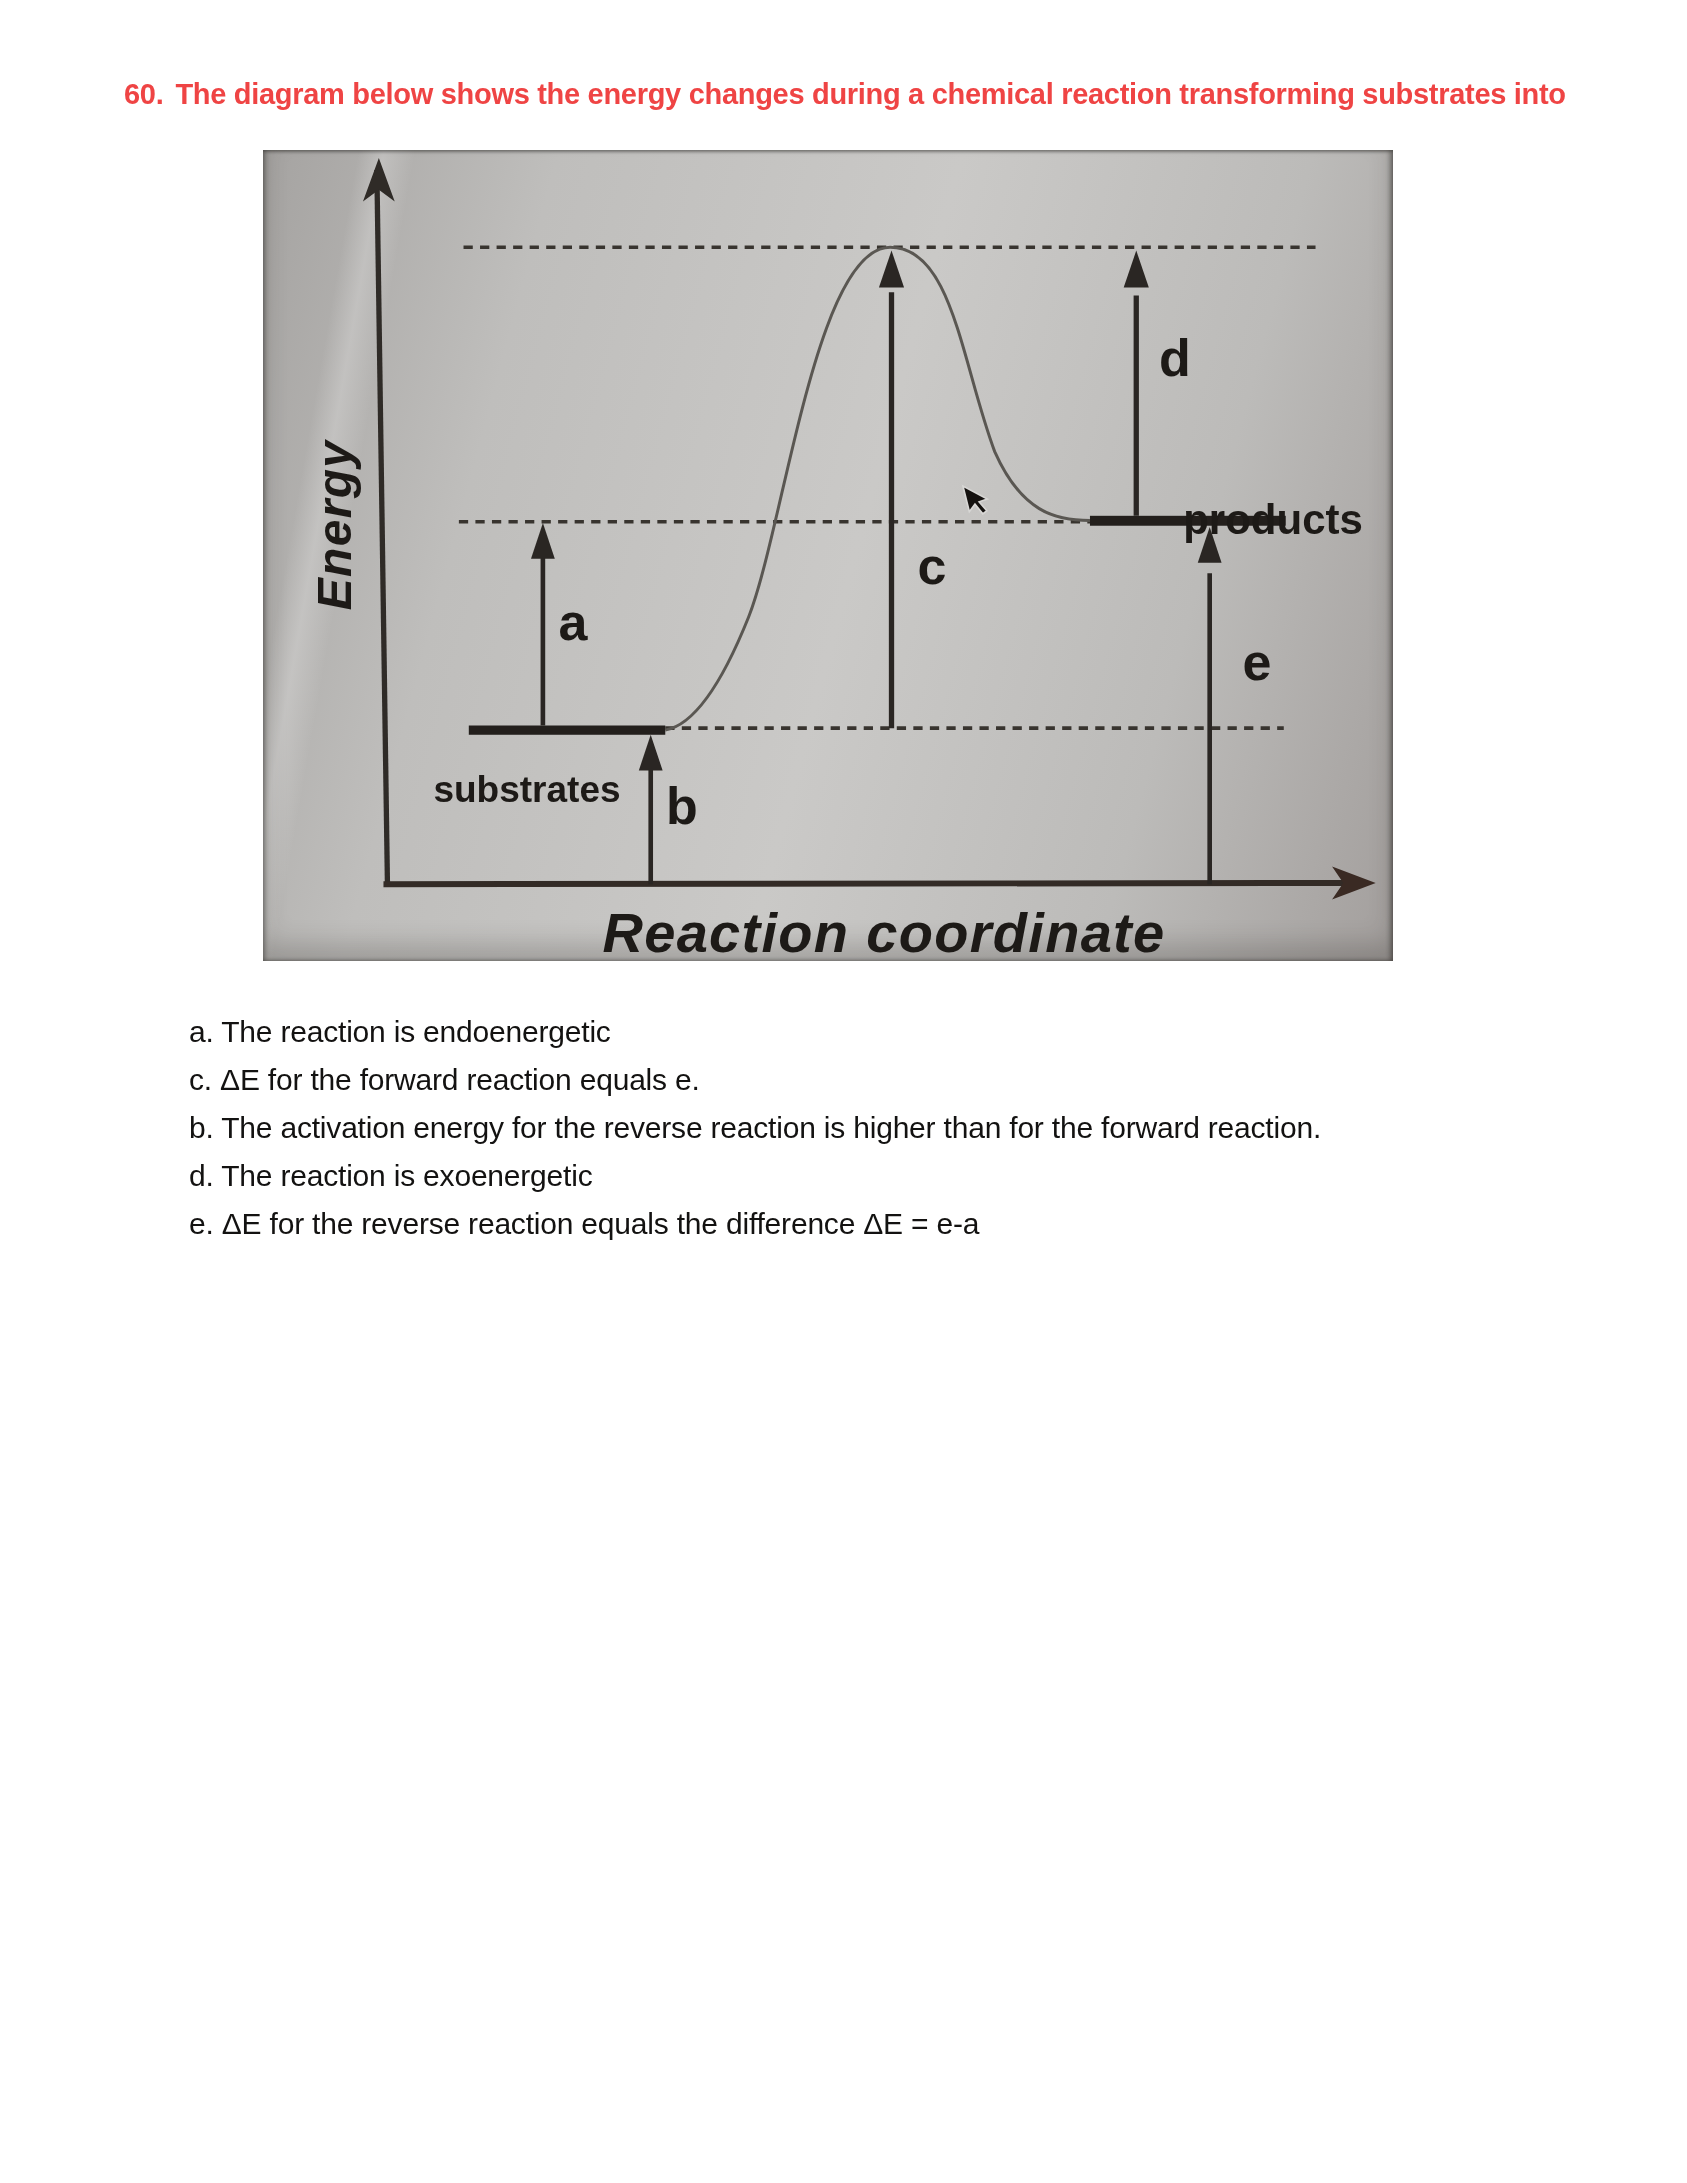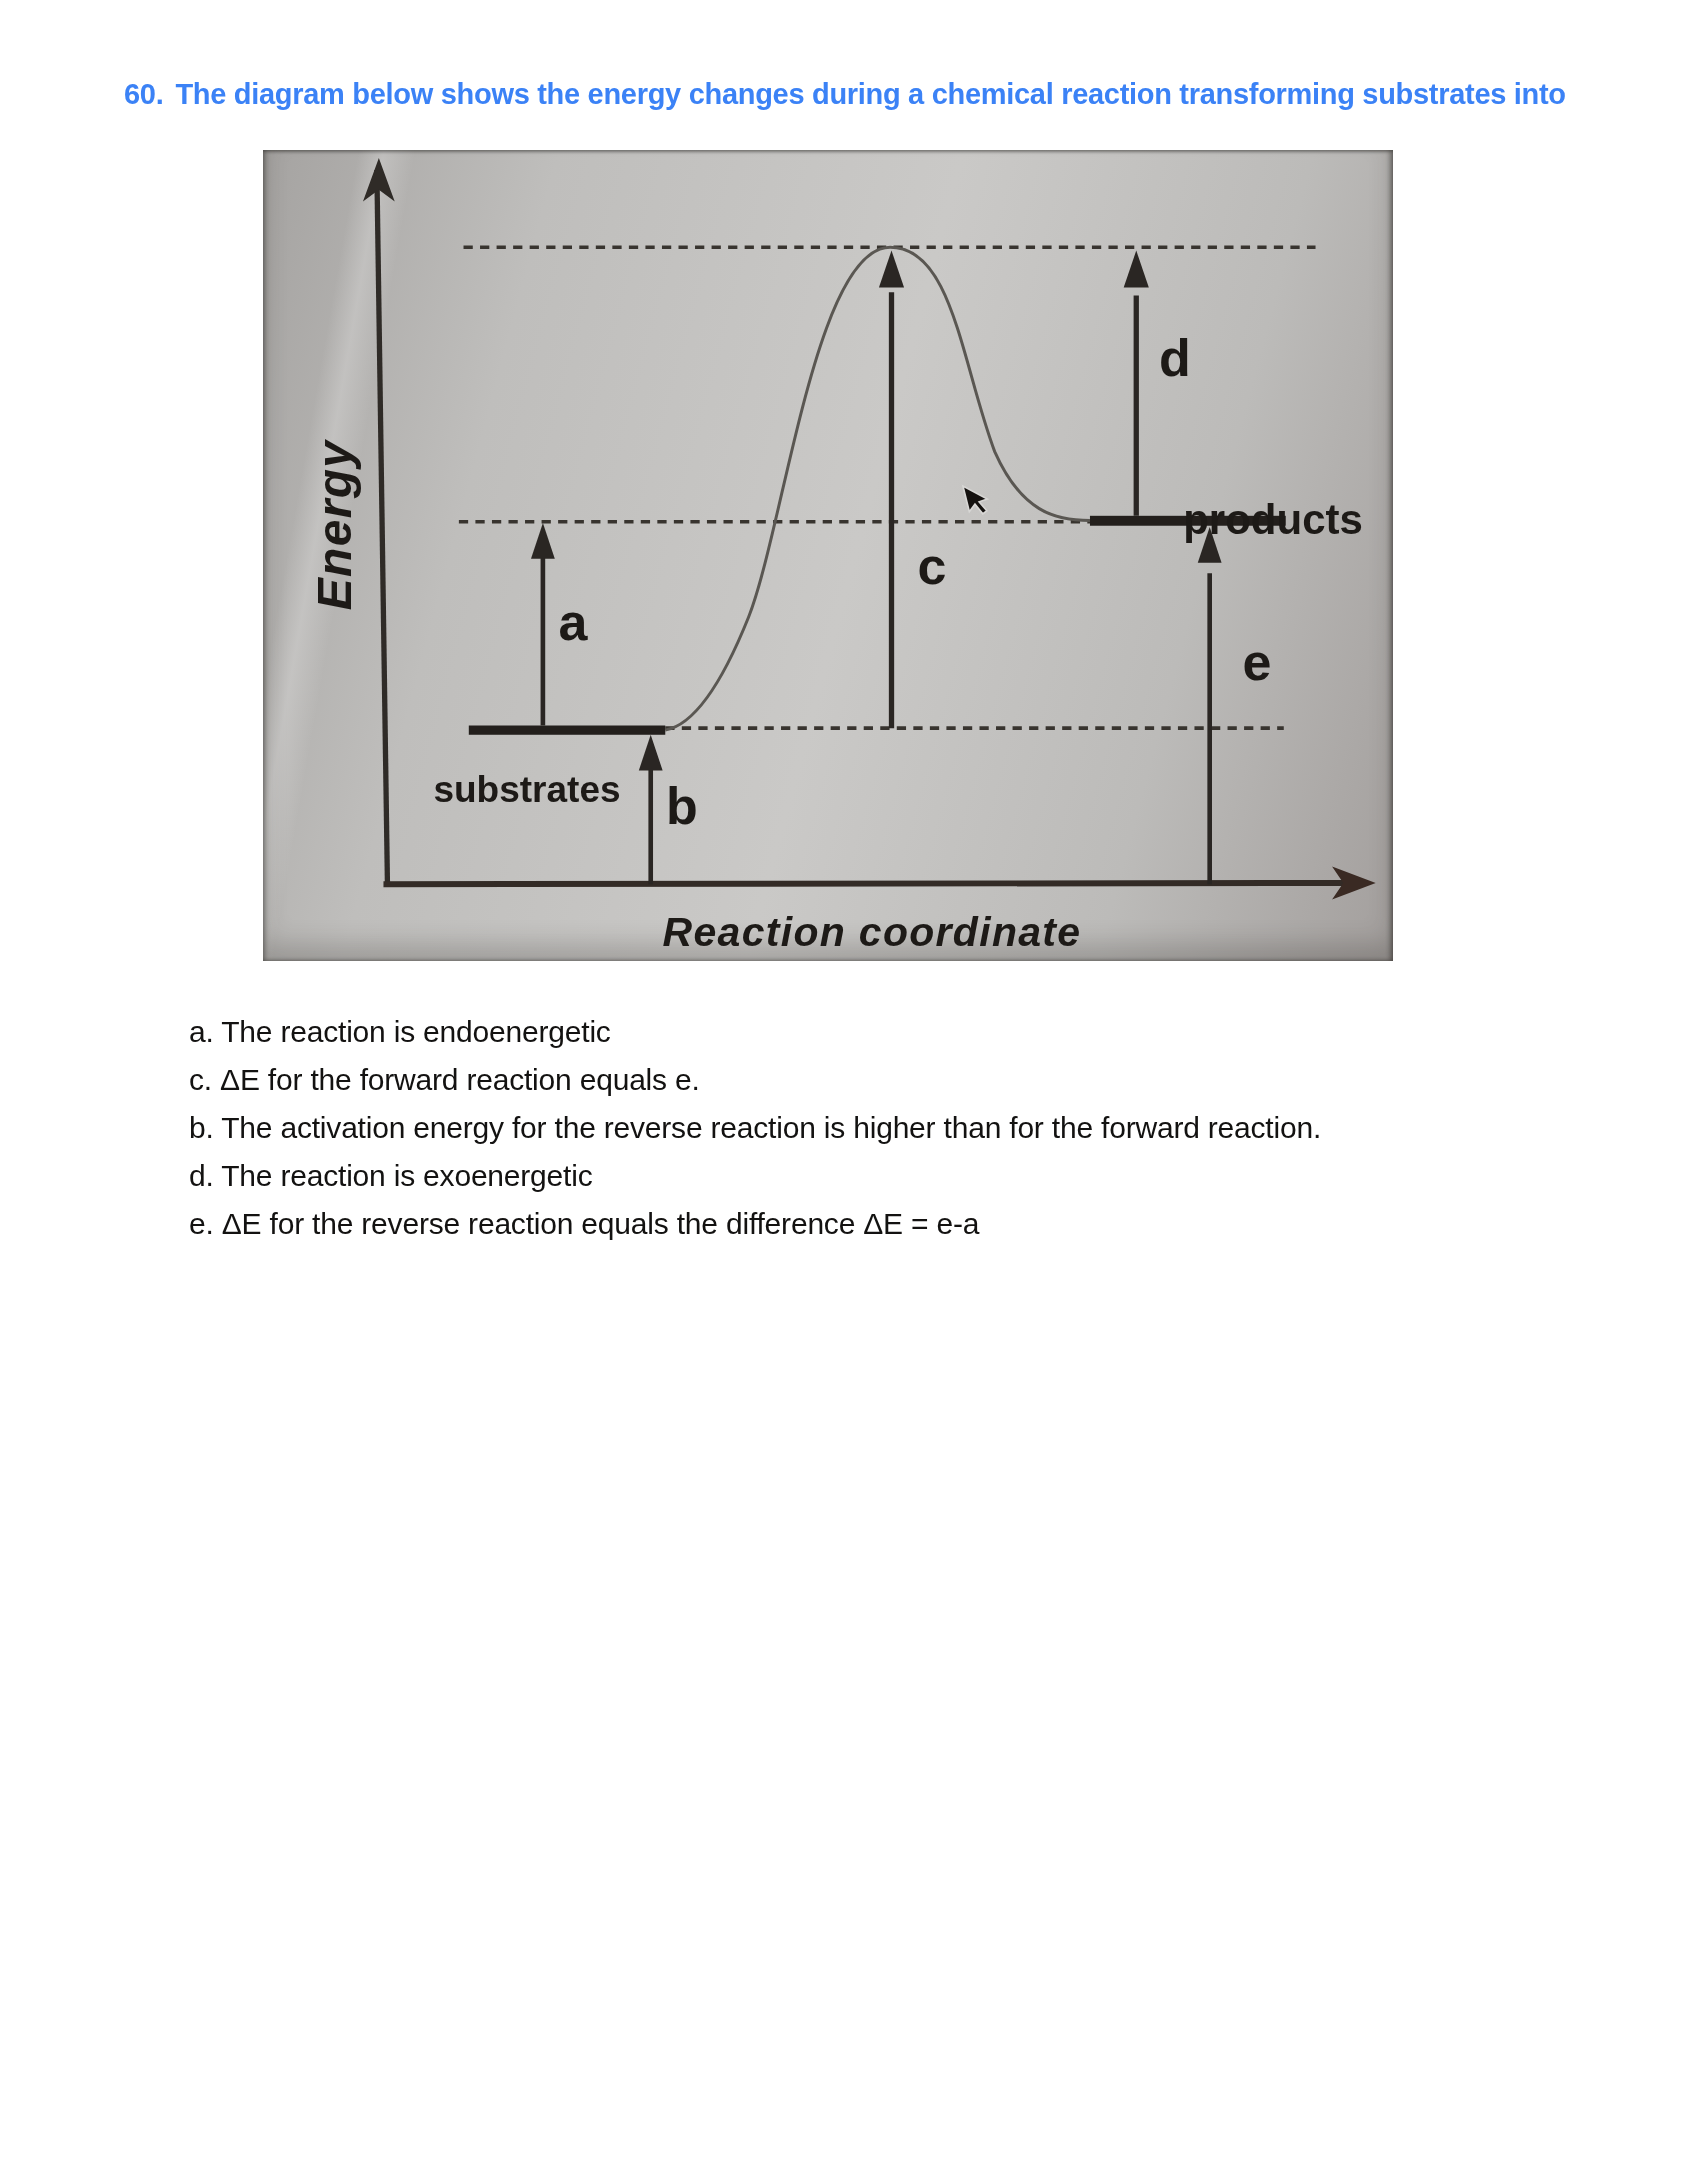--- a/index.html
+++ b/index.html
@@ -6,21 +6,21 @@
   #page{
     position:relative;
     width:1687px;height:2183px;
     background:#ffffff;
     font-family:"Liberation Sans", sans-serif;
     overflow:hidden;
   }
   
   .q-line1{
     position:absolute;left:124px;top:74px;width:1456px;
-    font-size:29px;font-weight:bold;color:#3b82f6;line-height:41px;
+    font-size:29px;font-weight:bold;color:#ef4444;line-height:41px;
     white-space:nowrap;letter-spacing:-0.3px;
   }
   .q-num{display:inline-block;margin-right:12px;}
   .q-line2{
     position:absolute;left:183px;top:115px;width:1389px;
     font-size:29px;font-weight:bold;color:#0f0e0d;line-height:41px;
     white-space:nowrap;letter-spacing:-0.3px;
   }
   
   .photo{
@@ -29,21 +29,21 @@
       linear-gradient(100deg, rgba(255,255,255,0) 7.5%, rgba(255,255,255,0.22) 9.5%, rgba(255,255,255,0) 12%),
       linear-gradient(105deg, #a5a3a1 0%, #bfbebc 22%, #cac9c7 52%, #bcbbb9 78%, #a39f9d 100%);
     box-shadow: inset 0 -17px 25px rgba(40,36,32,.22), inset 2.6px 0 4px rgba(30,28,26,.35), inset -3.3px 0 4.6px rgba(30,28,26,.4), inset 0 2px 2.6px rgba(60,58,56,.25);
   }
   .photo svg{position:absolute;left:0;top:0;}
   .ph-label{
     position:absolute;transform:translate(-50%,-50%);
     color:#1d1a17;font-weight:bold;white-space:nowrap;
   }
   .lbl-energy{font-size:48px;font-style:italic;transform:translate(-50%,-50%) rotate(-90deg);letter-spacing:1.3px;}
-  .lbl-xaxis{font-size:41px;font-style:italic;letter-spacing:1.3px;}
+  .lbl-xaxis{font-size:56px;font-style:italic;letter-spacing:1.3px;margin-left:12px;}
   .lbl-substrates{font-size:37px;}
   .lbl-products{font-size:42px;}
   .lbl-arrow{font-size:52px;}
   
   .options{
     position:absolute;left:189px;top:1008px;width:1422px;
     font-size:30px;color:#131211;line-height:48px;letter-spacing:-0.2px;
   }
   .opt-row{white-space:nowrap;}
   .opt-label{display:inline;}

